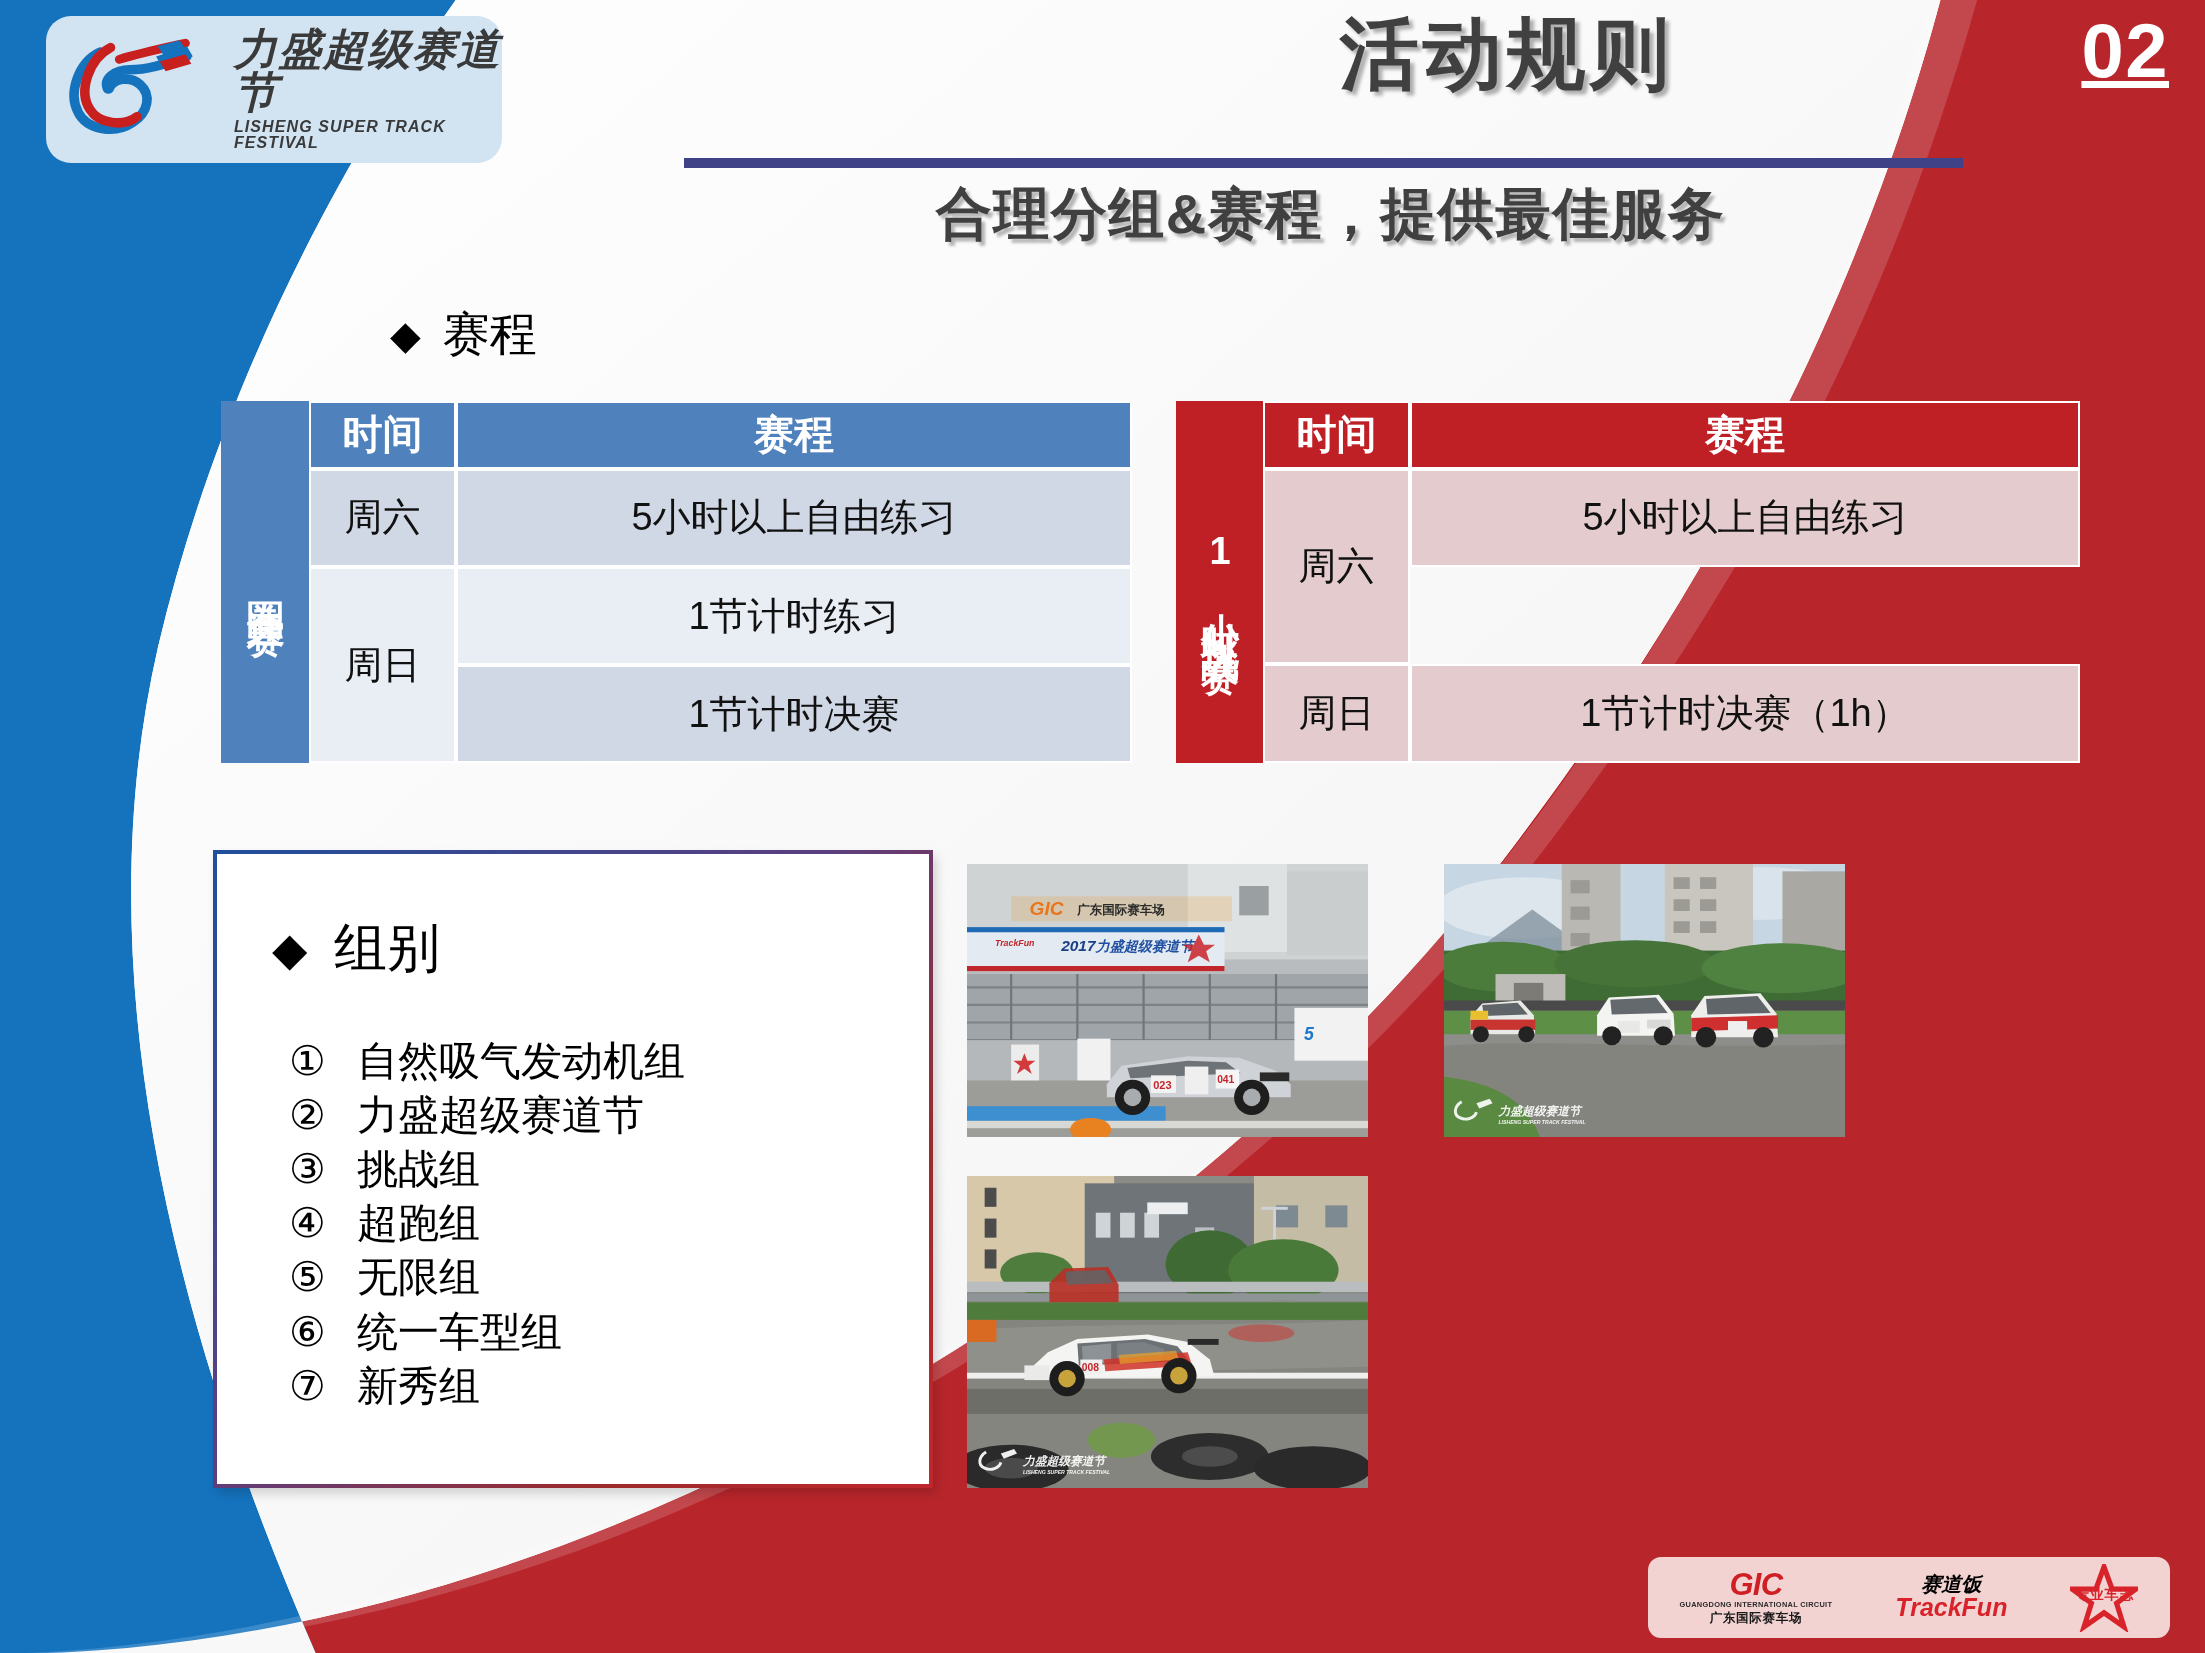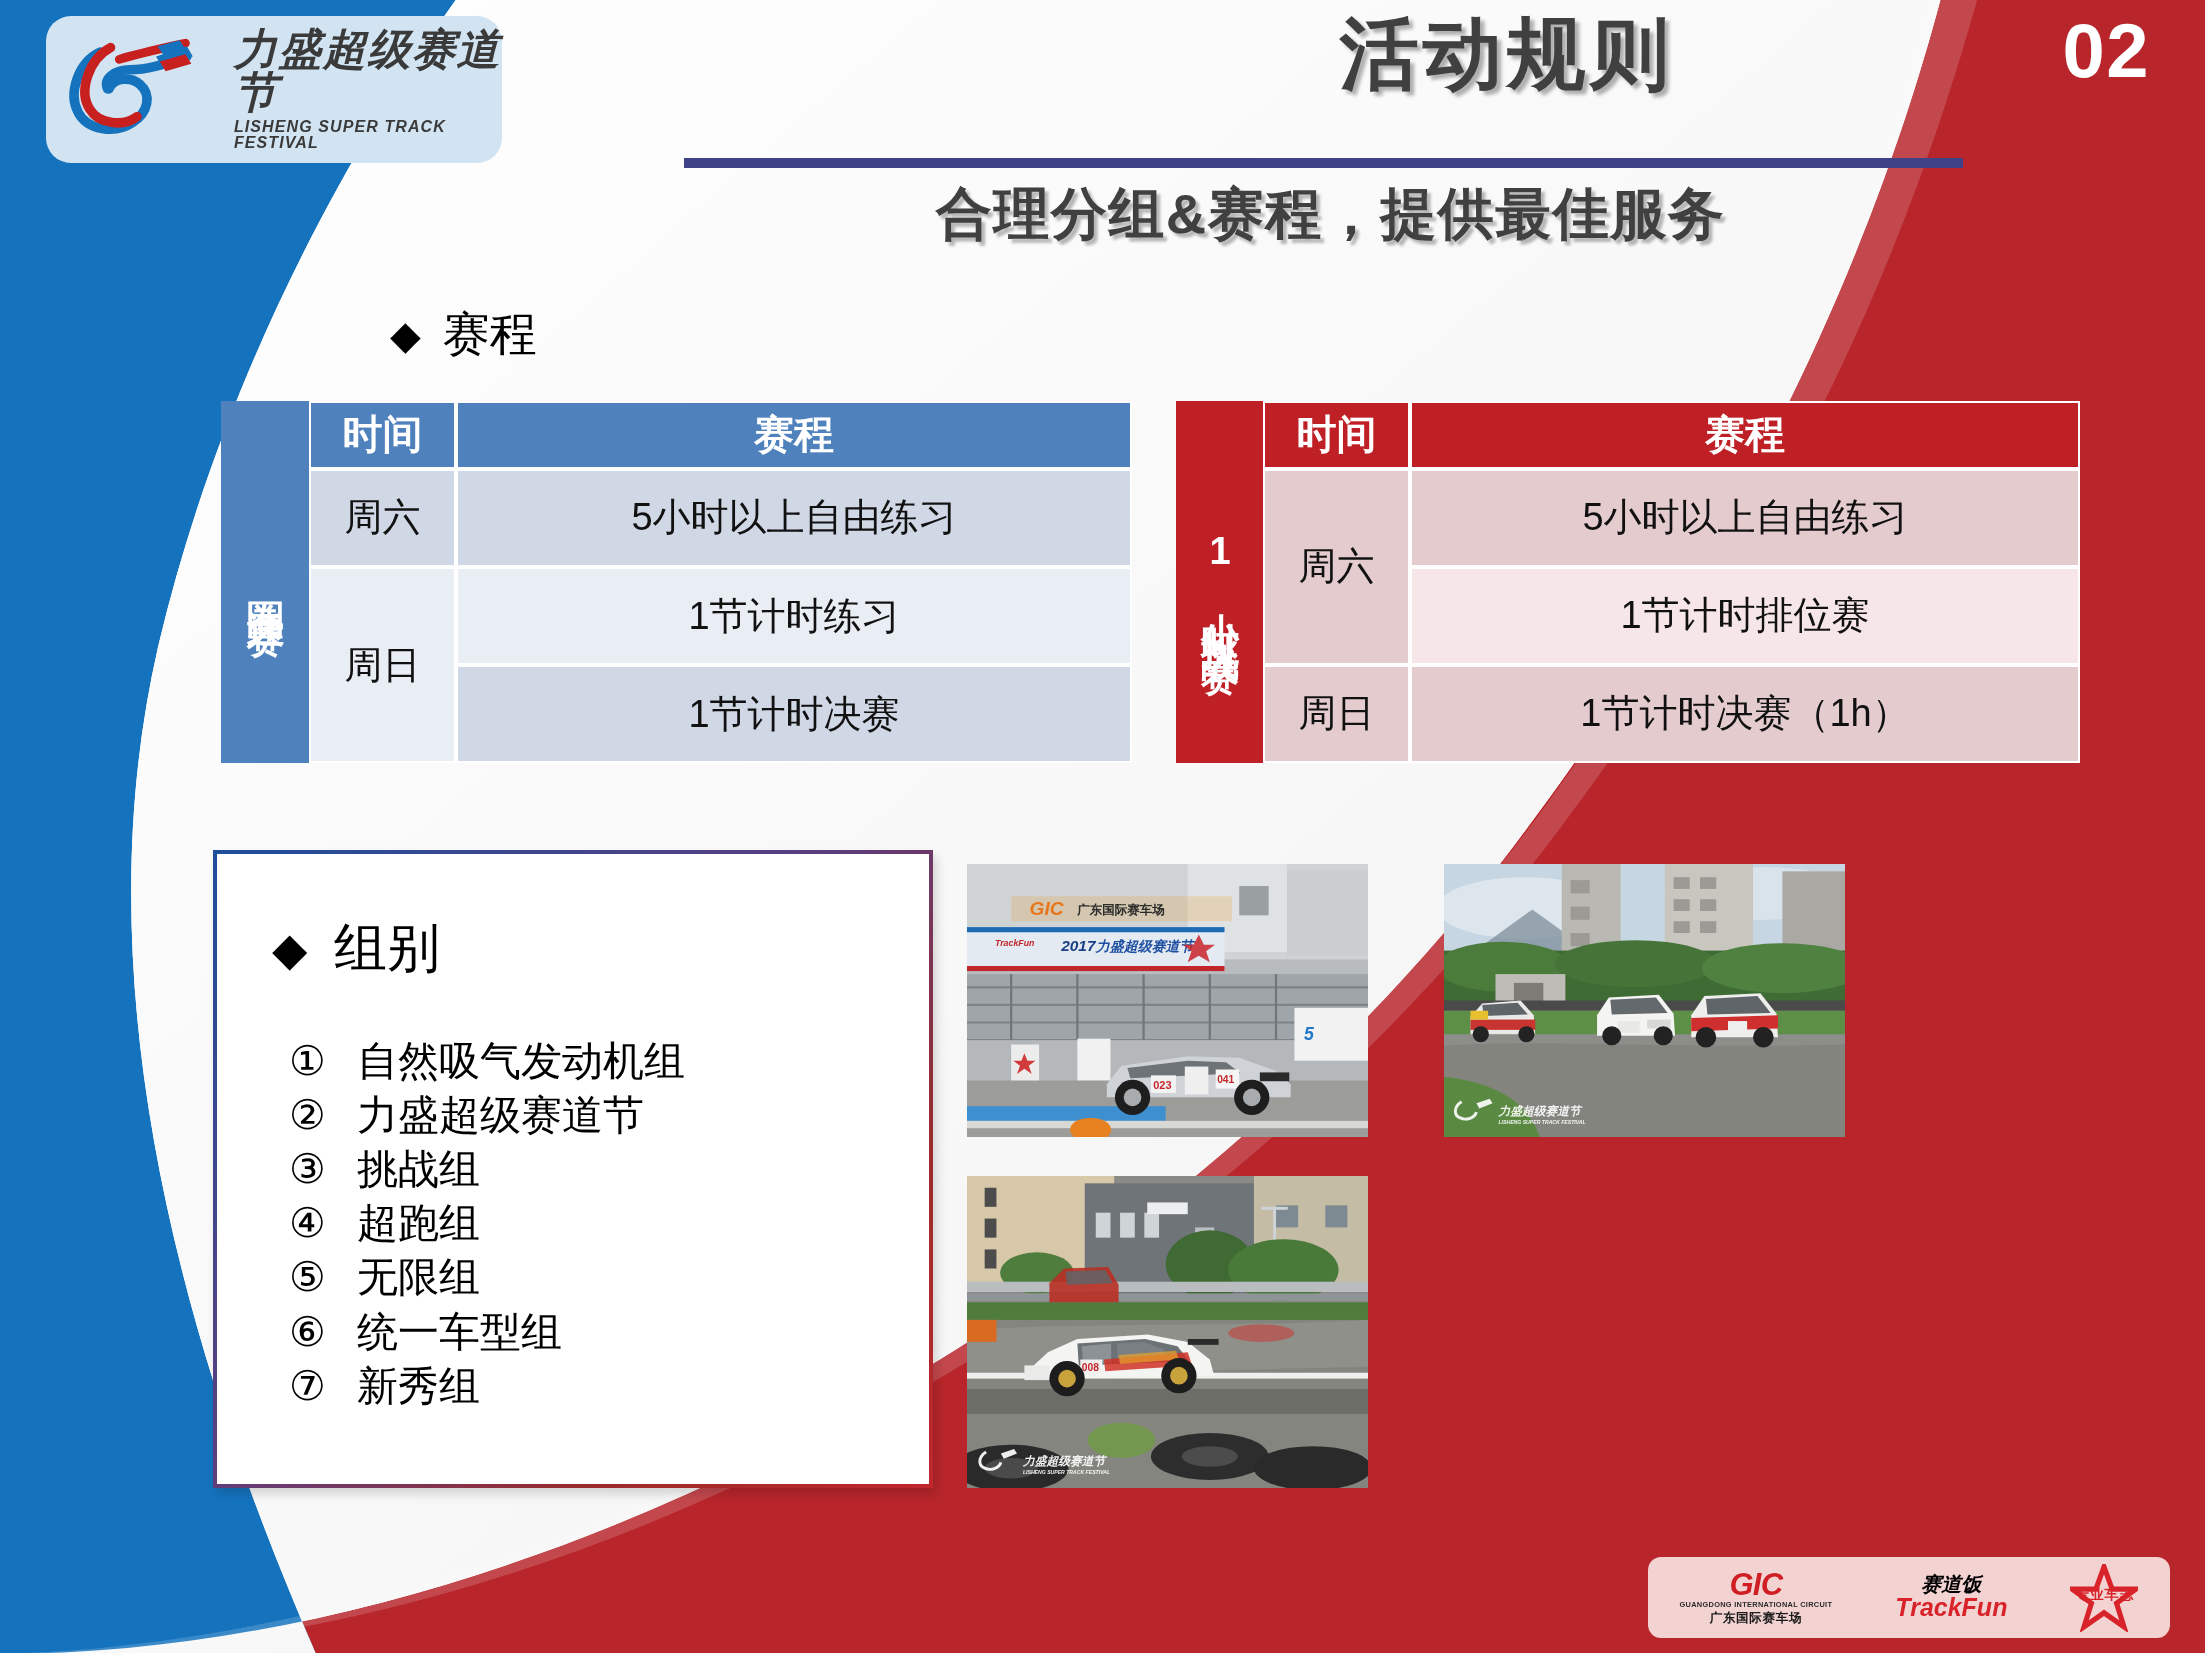--- a/index.html
+++ b/index.html
@@ -34,23 +34,24 @@
 
   
   .page-title{
     position:absolute;left:1242px;top:13.2px;width:529px;
     text-align:center;
     font-size:79px;font-weight:bold;color:#404040;letter-spacing:4.4px;
     text-shadow:4.4px 4.4px 3.7px rgba(0,0,0,0.30);
     line-height:1.05;
   }
   .page-number{
-    position:absolute;right:55px;top:13.2px;
+    position:absolute;right:36px;top:13.2px;
     font-size:76px;font-weight:bold;color:#ffffff;letter-spacing:1.5px;
     line-height:1;
+    text-decoration:underline;
   }
   .title-rule{
     position:absolute;left:684px;top:158px;width:1279px;height:9.6px;
     background:#3f4286;
   }
   .page-subtitle{
     position:absolute;left:735px;top:182px;width:1191px;
     text-align:center;
     font-size:56px;font-weight:bold;color:#404040;letter-spacing:1.5px;
     text-shadow:3.7px 3.7px 2.9px rgba(0,0,0,0.28);
@@ -246,21 +247,20 @@
     <div class="side-label">1小时挑战赛</div>
     <div class="tbl-body">
       <div class="tbl-row" style="height:68px;">
         <div class="cell head c-time">时间</div>
         <div class="cell head c-sched">赛程</div>
       </div>
       <div class="tbl-row" style="height:196px;">
         <div class="cell c-time shade-a">周六</div>
         <div style="display:flex;flex-direction:column;width:670px;">
           <div class="cell c-sched shade-a" style="height:98px;width:670px;">5小时以上自由练习</div>
-          <div class="cell c-sched shade-b" style="height:98px;width:670px;">1节计时排位赛</div>
         </div>
       </div>
       <div class="tbl-row" style="height:99px;">
         <div class="cell c-time shade-a">周日</div>
         <div class="cell c-sched shade-a">1节计时决赛（1h）</div>
       </div>
     </div>
   </div>
 
   <div class="group-box">

